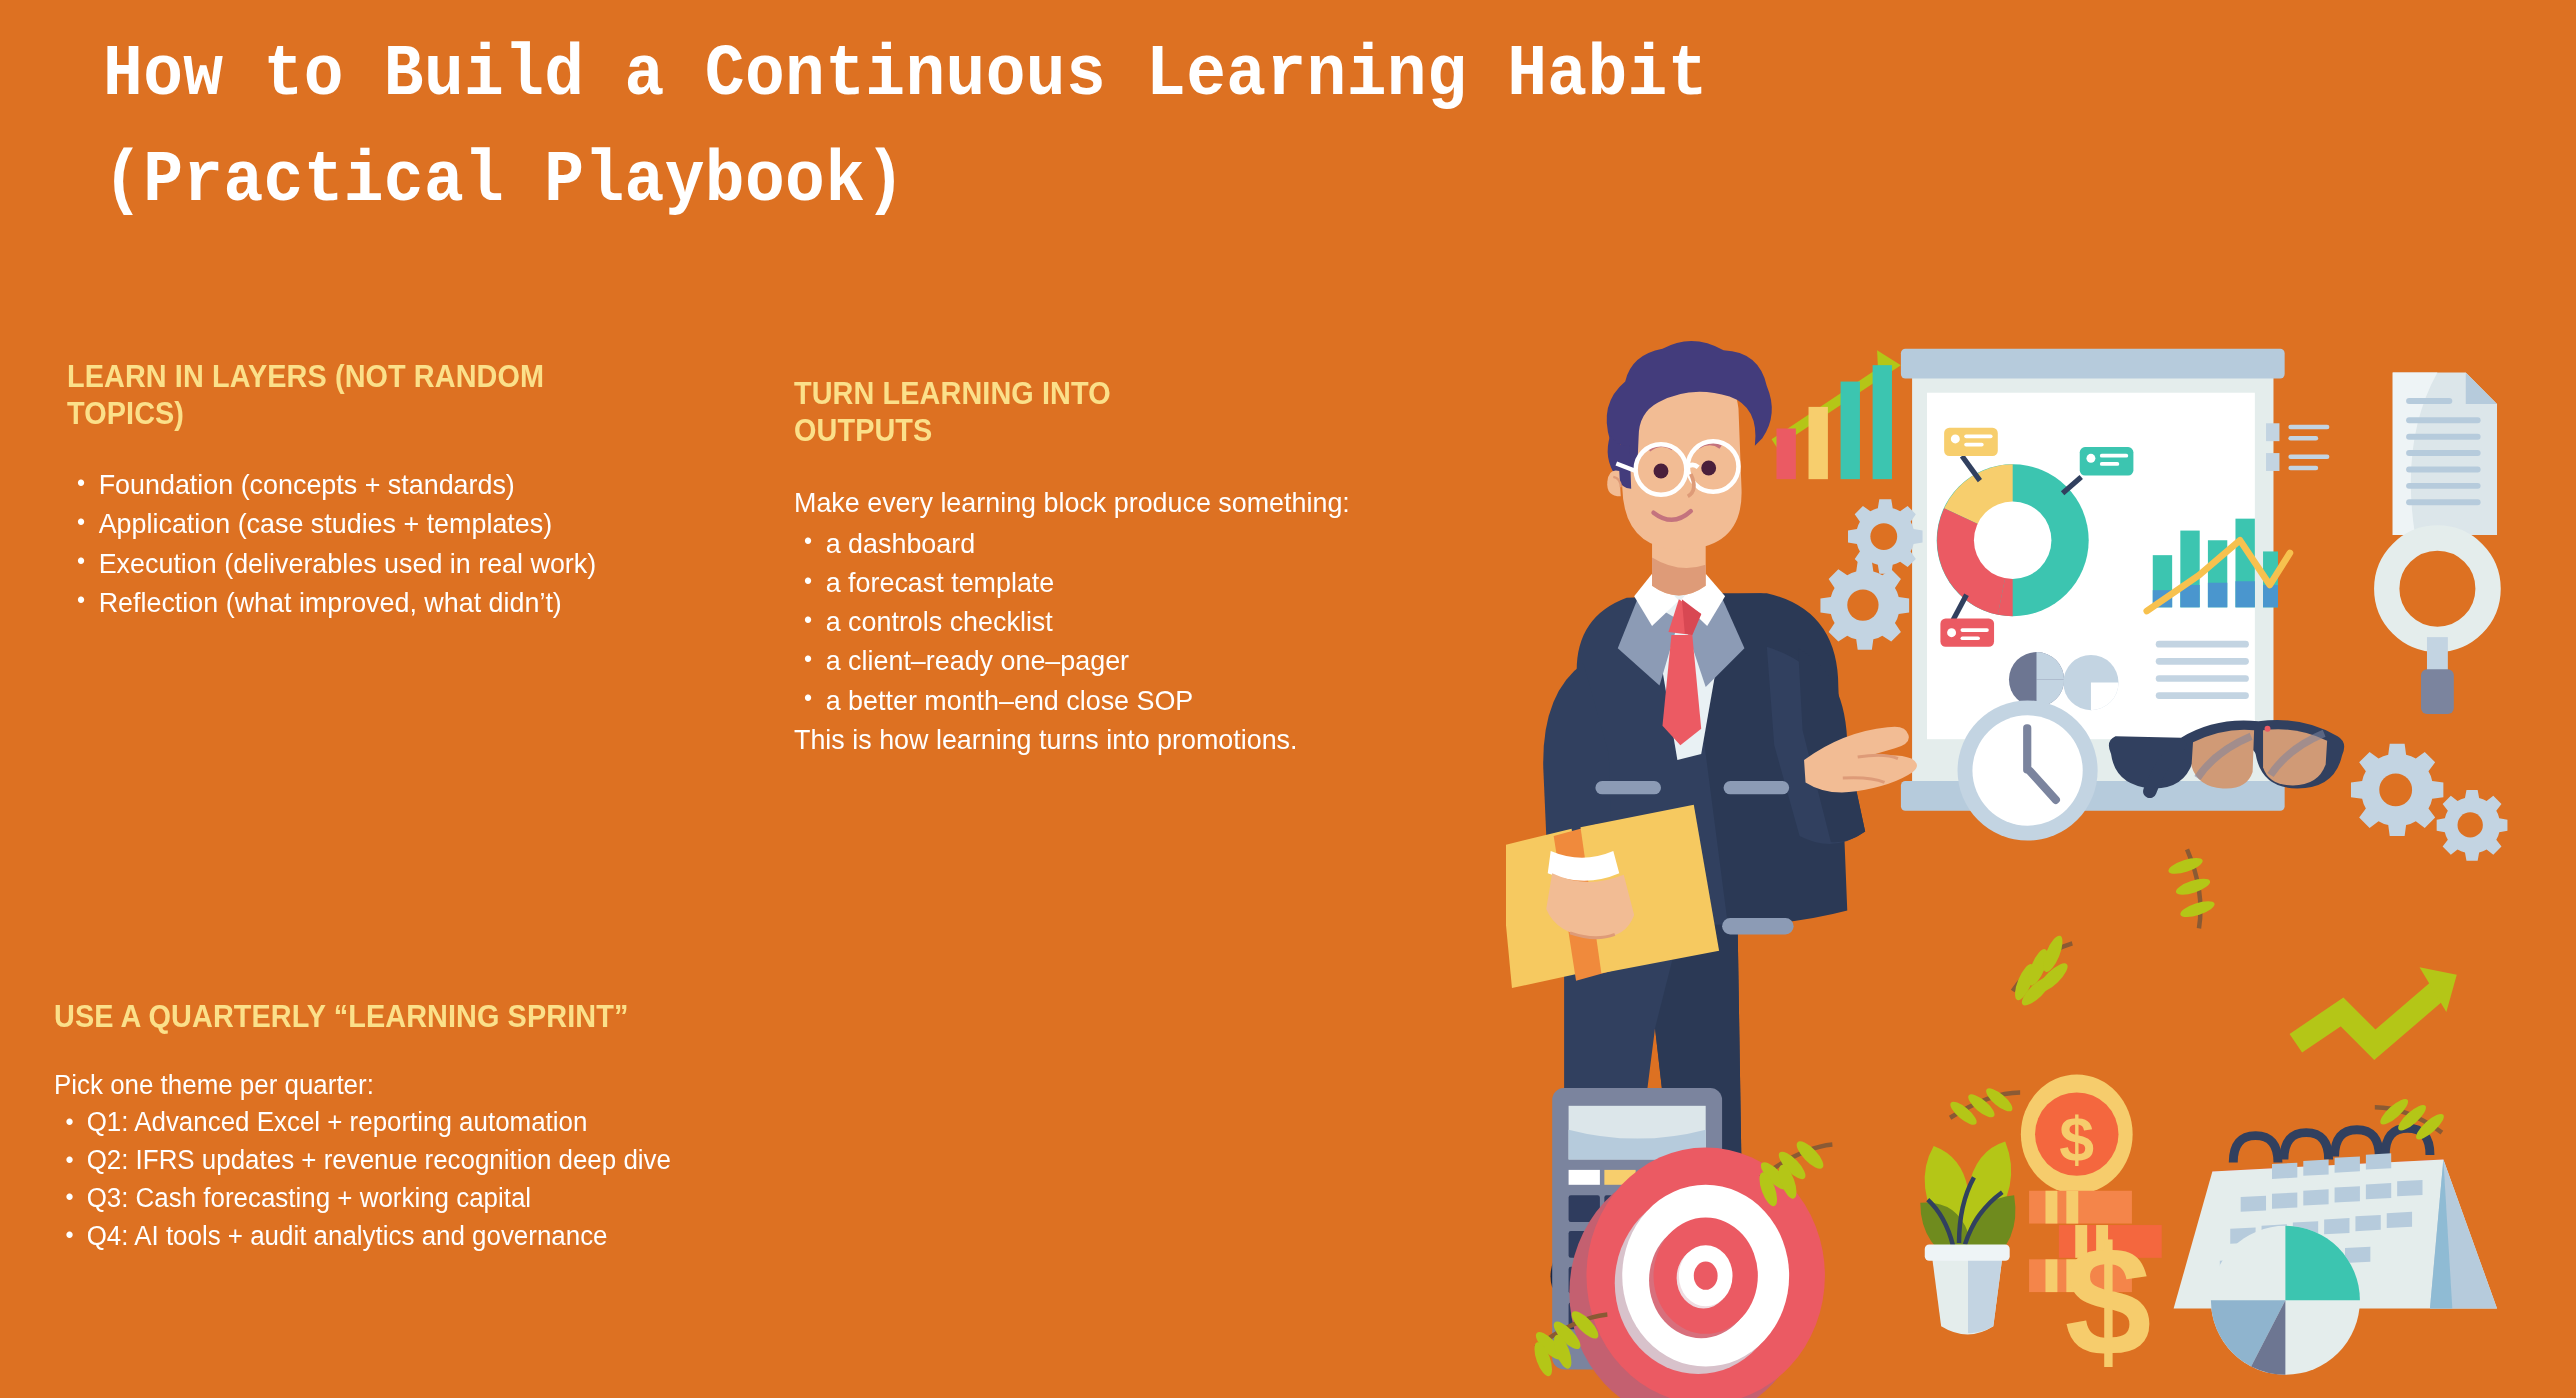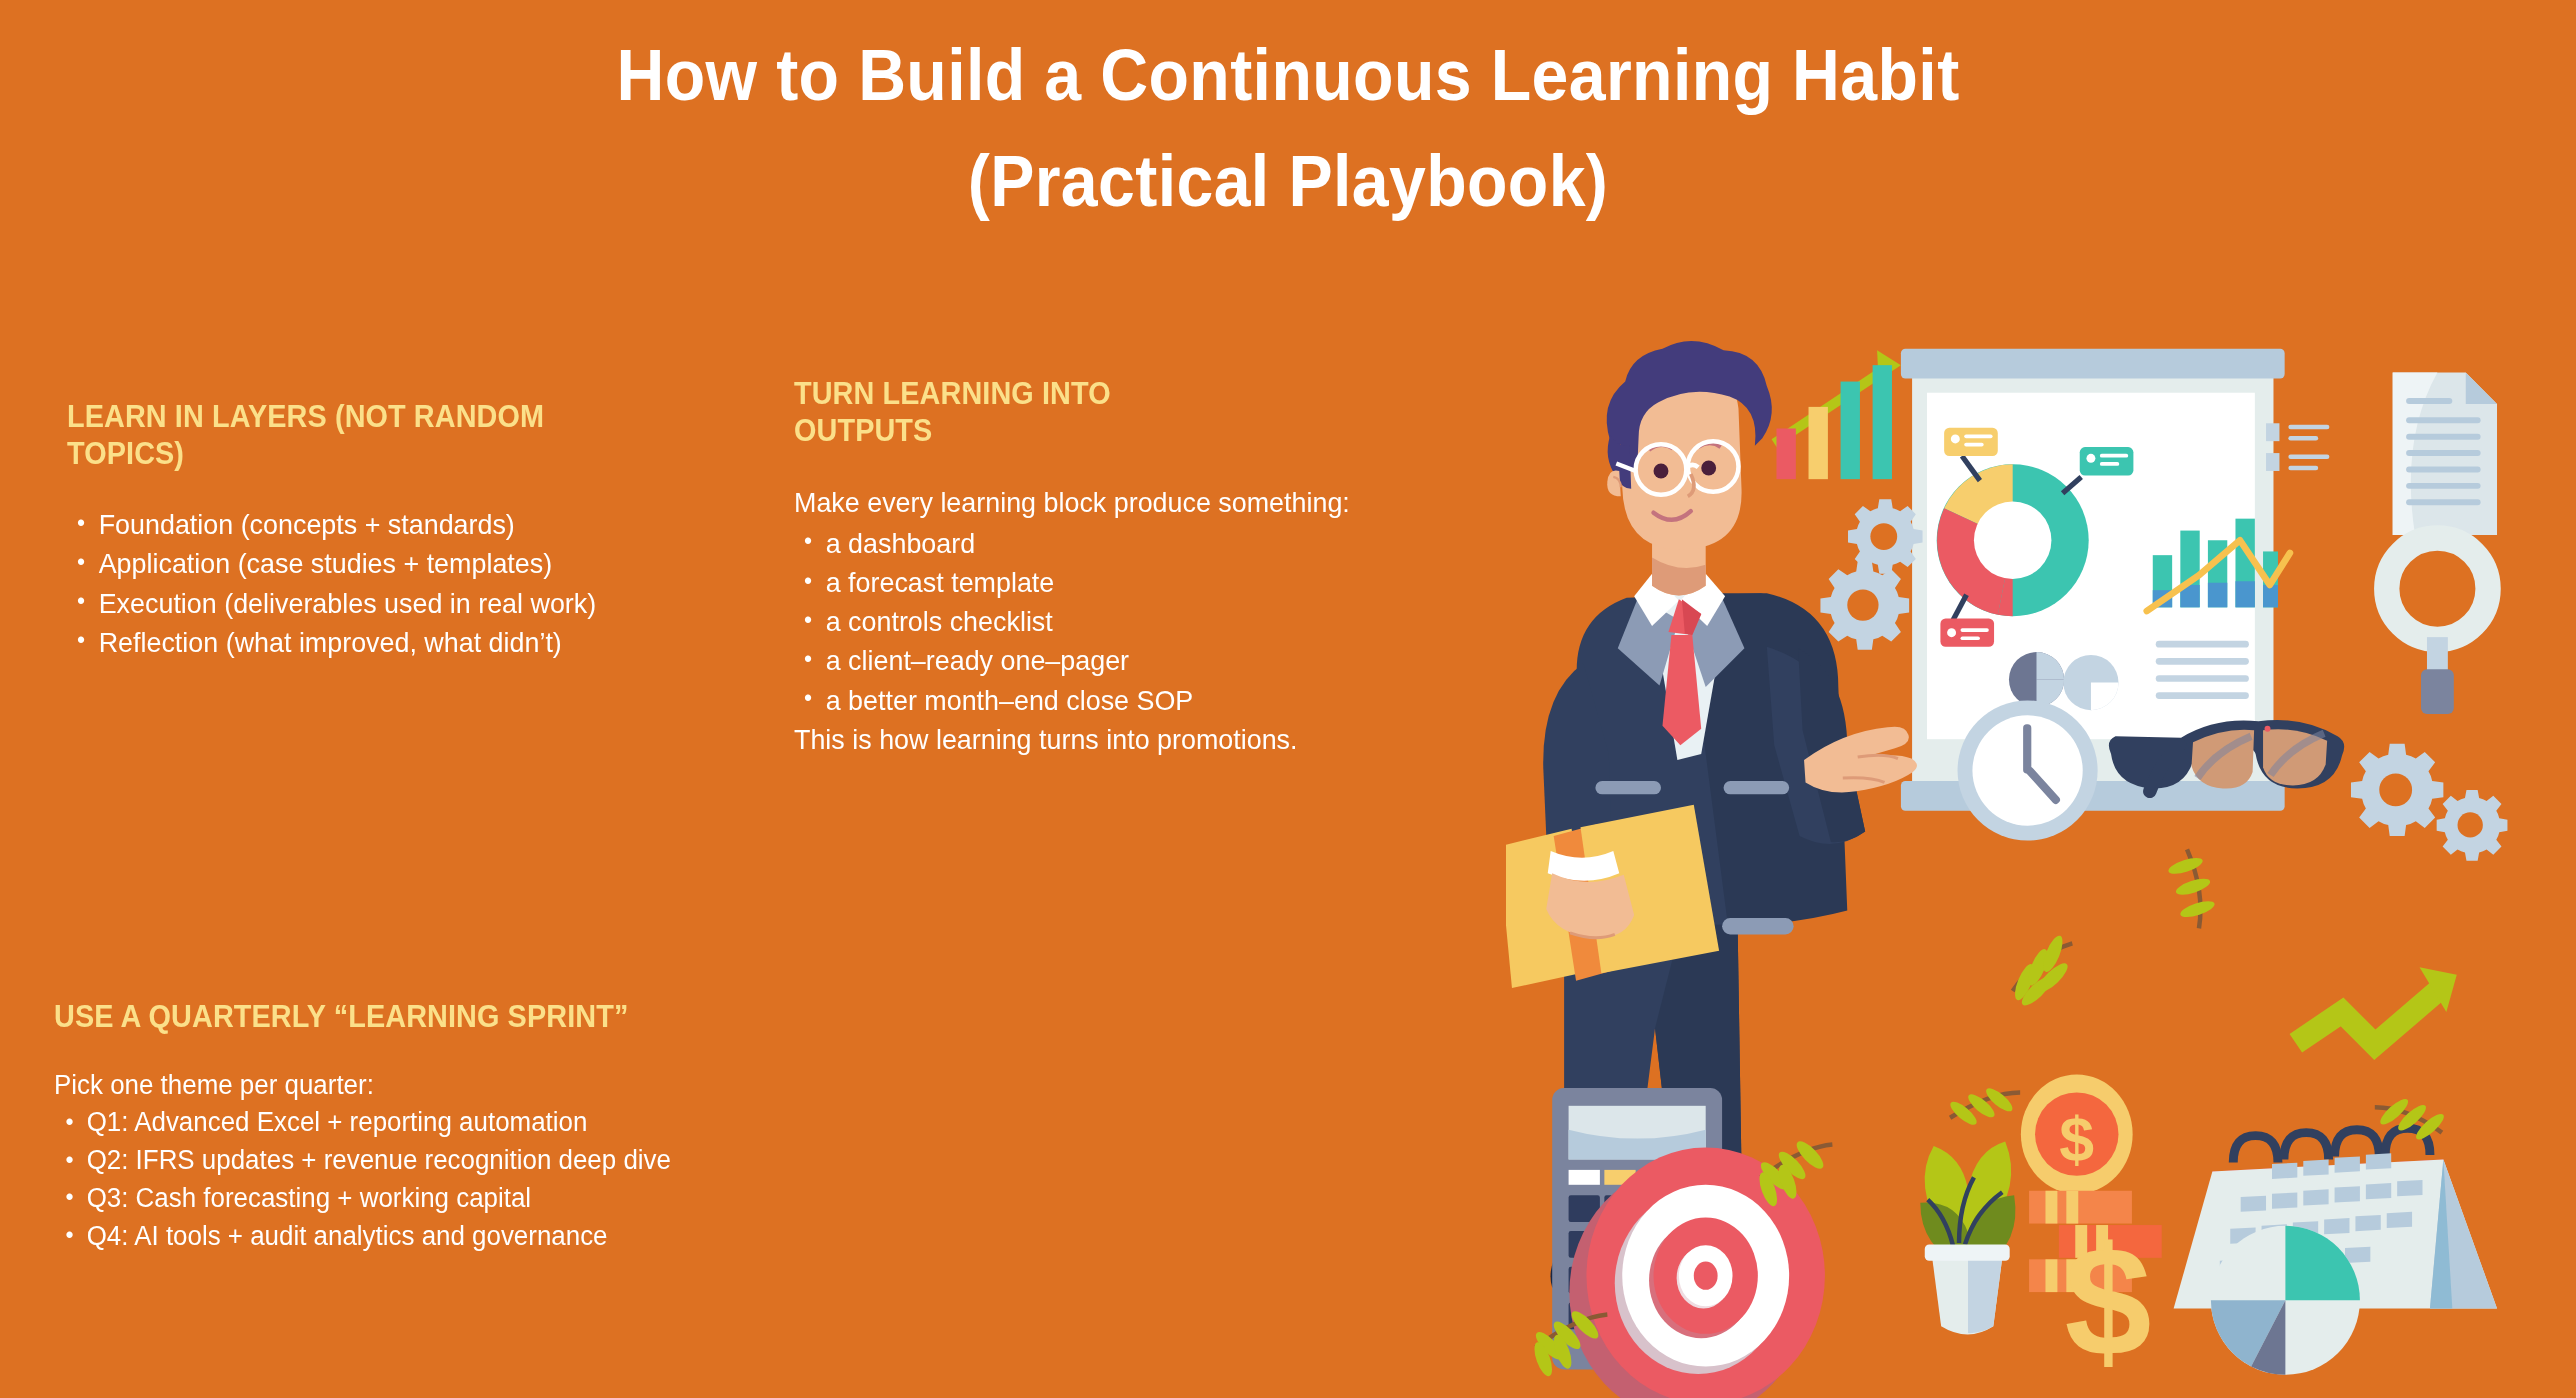--- a/index.html
+++ b/index.html
@@ -10,22 +10,21 @@
     font-family:"Liberation Sans", sans-serif;
   }
   #infographic {
     position:absolute; inset:0;
     background:#DD7122;
   }
 
   
   .title-block {
     position:absolute; left:0; top:39px; width:2576px;
-    text-align:center;
-    font-family:Liberation Sans, sans-serif;
+    font-family:Liberation Mono, monospace;
     font-weight:700;
     color:#FFFFFF;
     font-size:72px;
     line-height:1.0;
     letter-spacing:0.4px;
   }
   .title-line { display:block; transform:scaleX(0.92); transform-origin:center; }
   .title-line.l2 { margin-top:34px; }
 
   
@@ -53,21 +52,21 @@
     padding-left:33px;
     margin:0;
   }
   .bullets li::before {
     content:"\2022";
     position:absolute; left:10.4px; top:-1.5px;
     font-size:24px; line-height:1.56;
   }
 
   
-  #col-layers { left:67px; top:359px; width:619px;margin-top:40px; }
+  #col-layers { left:67px; top:359px; width:619px; }
   #col-layers .col-head { width:522px; }
   #col-layers .col-body { margin-top:33px; }
 
   
   #col-outputs { left:794px; top:376px; width:619px; }
   #col-outputs .col-head { width:492px; }
   #col-outputs .col-body { margin-top:34px; }
   #col-outputs .bullets { margin-top:1.5px; }
 
   

